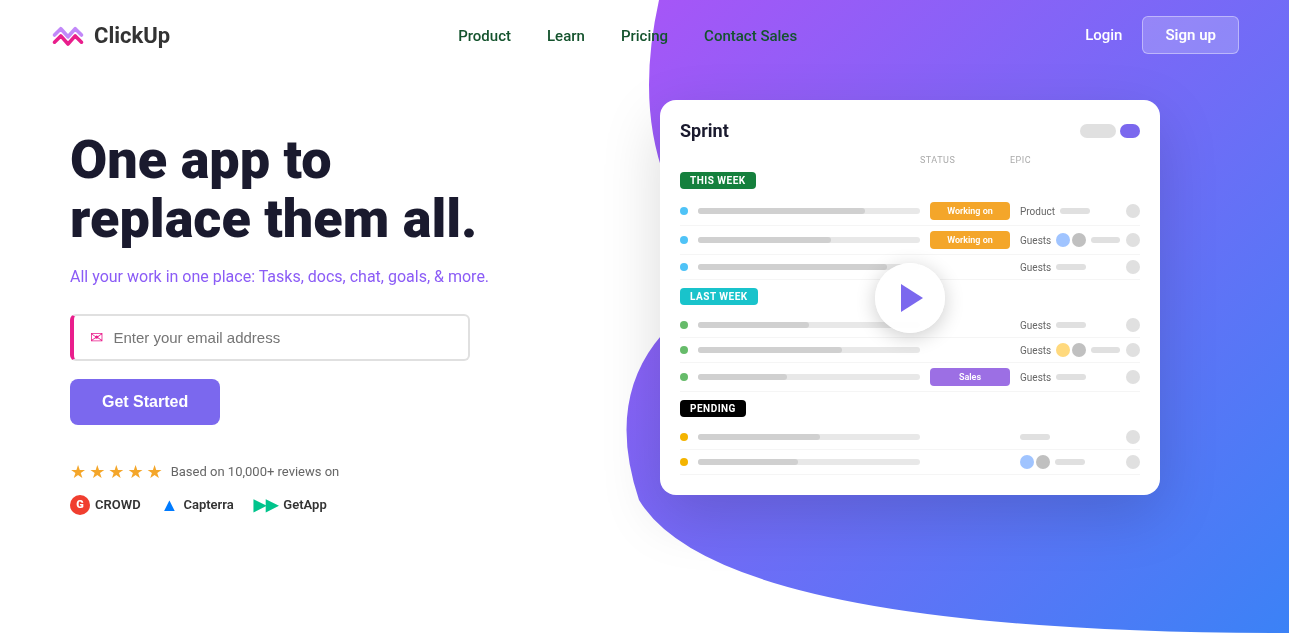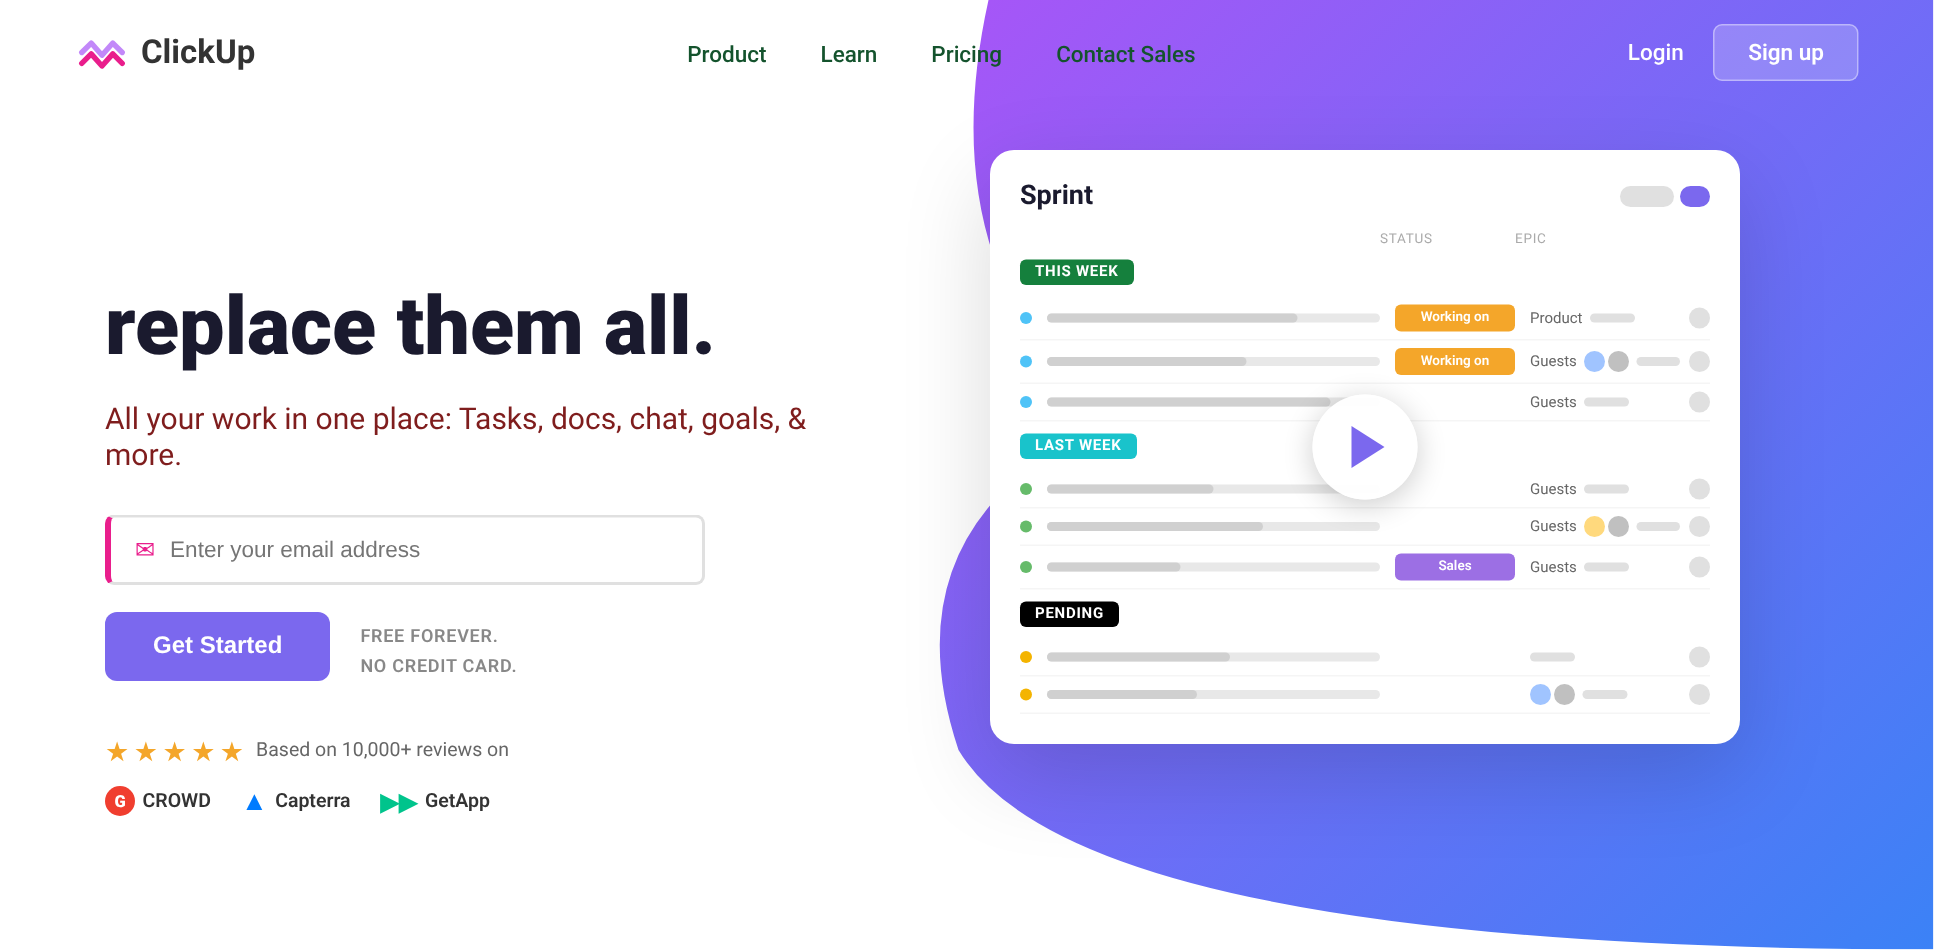--- a/index.html
+++ b/index.html
@@ -100,22 +100,22 @@
       padding-top: 20px;
     }
     .hero-title {
       font-size: 54px;
       font-weight: 900;
       line-height: 1.1;
       color: #1a1a2e;
       margin-bottom: 18px;
     }
     .hero-subtitle {
-      font-size: 20px;
-      color: #7f1d1d;
+      font-size: 16px;
+      color: #8b5cf6;
       margin-bottom: 28px;
       font-weight: 400;
     }
     .email-input-wrapper {
       display: flex;
       align-items: center;
       border: 2px solid #e0e0e0;
       border-left: 4px solid #e91e8c;
       border-radius: 6px;
       padding: 12px 16px;
@@ -411,36 +411,32 @@
   <div class="nav-auth">
     <a href="#" class="nav-login">Login</a>
     <a href="#" class="nav-signup">Sign up</a>
   </div>
 </nav>
 
 <div class="hero">
 
   <div class="hero-left">
     <h1 class="hero-title">
-      <br>
+      <span>One app to</span><br>
       <span>replace them all.</span>
     </h1>
     <p class="hero-subtitle">All your work in one place: Tasks, docs, chat, goals, &amp; more.</p>
 
     <div class="email-input-wrapper">
       <span class="email-icon">✉</span>
       <input class="email-input" type="email" placeholder="Enter your email address" style="">
     </div>
 
     <div class="cta-row">
       <button class="get-started-btn">Get Started</button>
-      <div class="free-text">
-        <div>FREE FOREVER.</div>
-        <div>NO CREDIT CARD.</div>
-      </div>
     </div>
 
     <div class="reviews-row">
       <div class="stars">
         <span class="star">★</span>
         <span class="star">★</span>
         <span class="star">★</span>
         <span class="star">★</span>
         <span class="star">★</span>
       </div>

